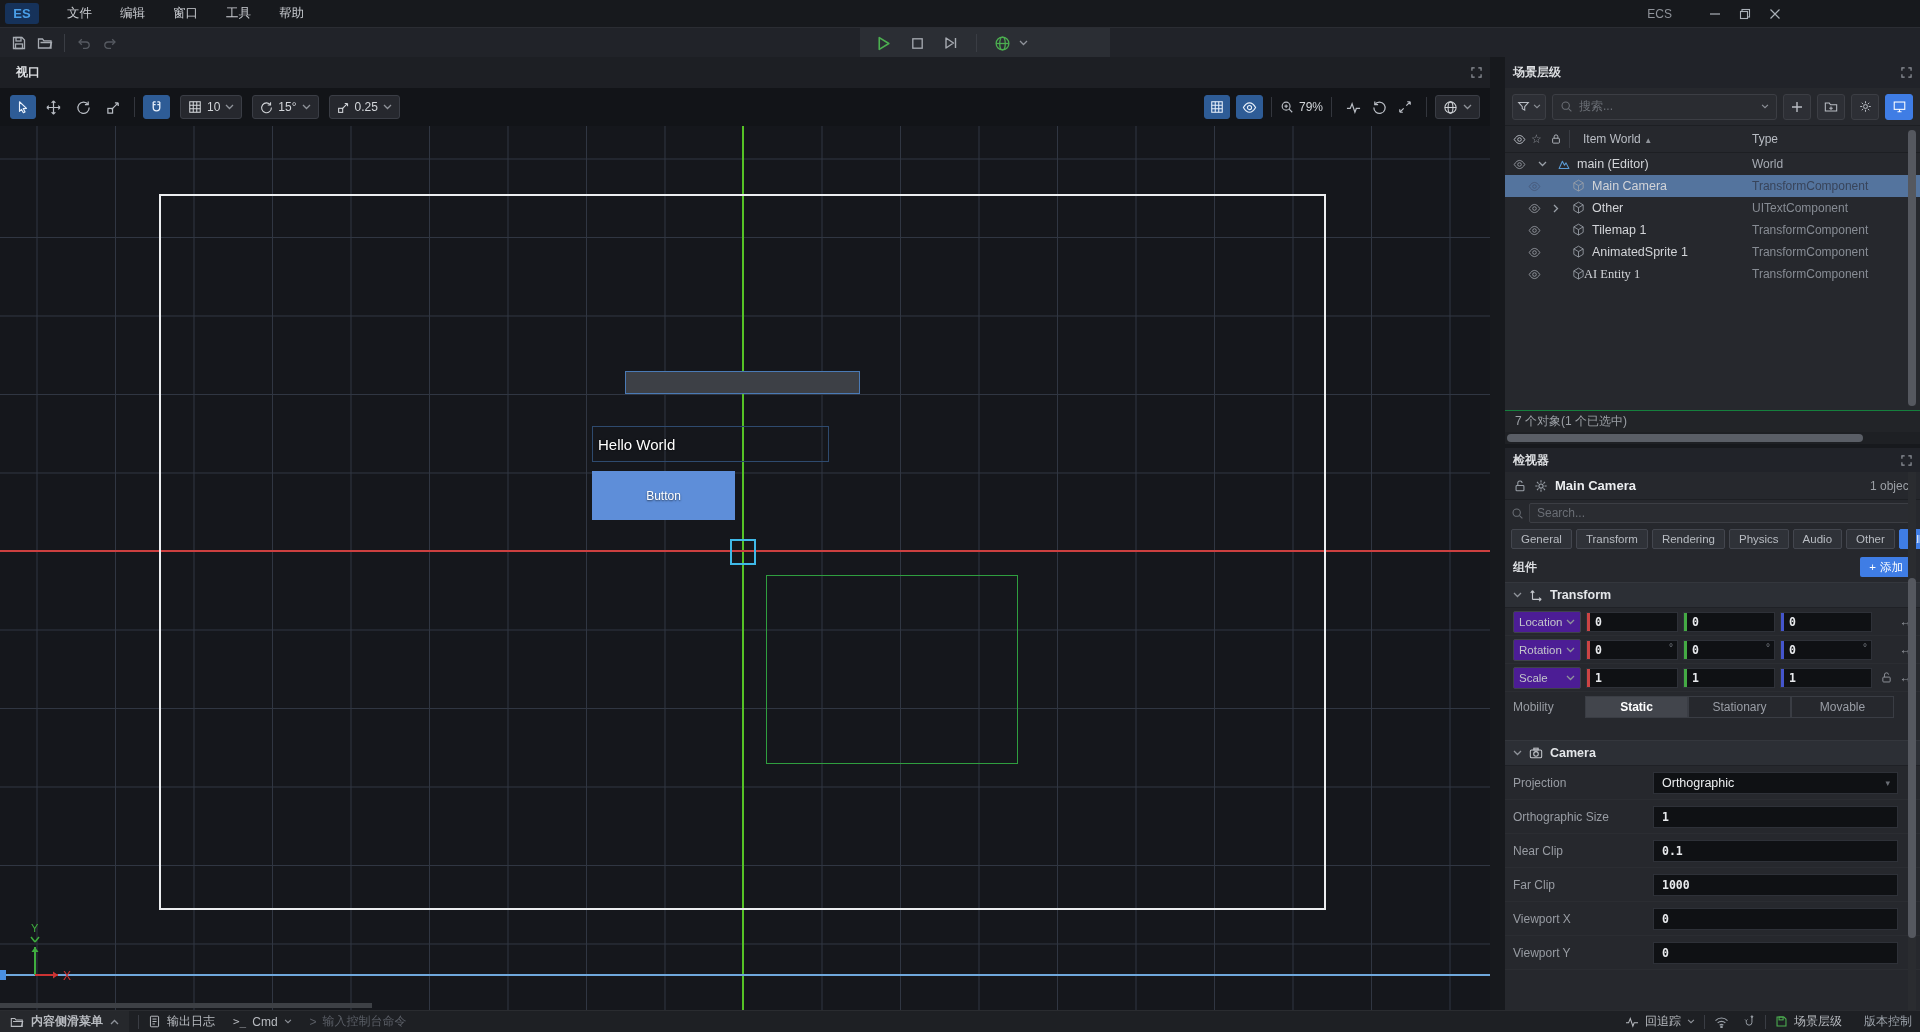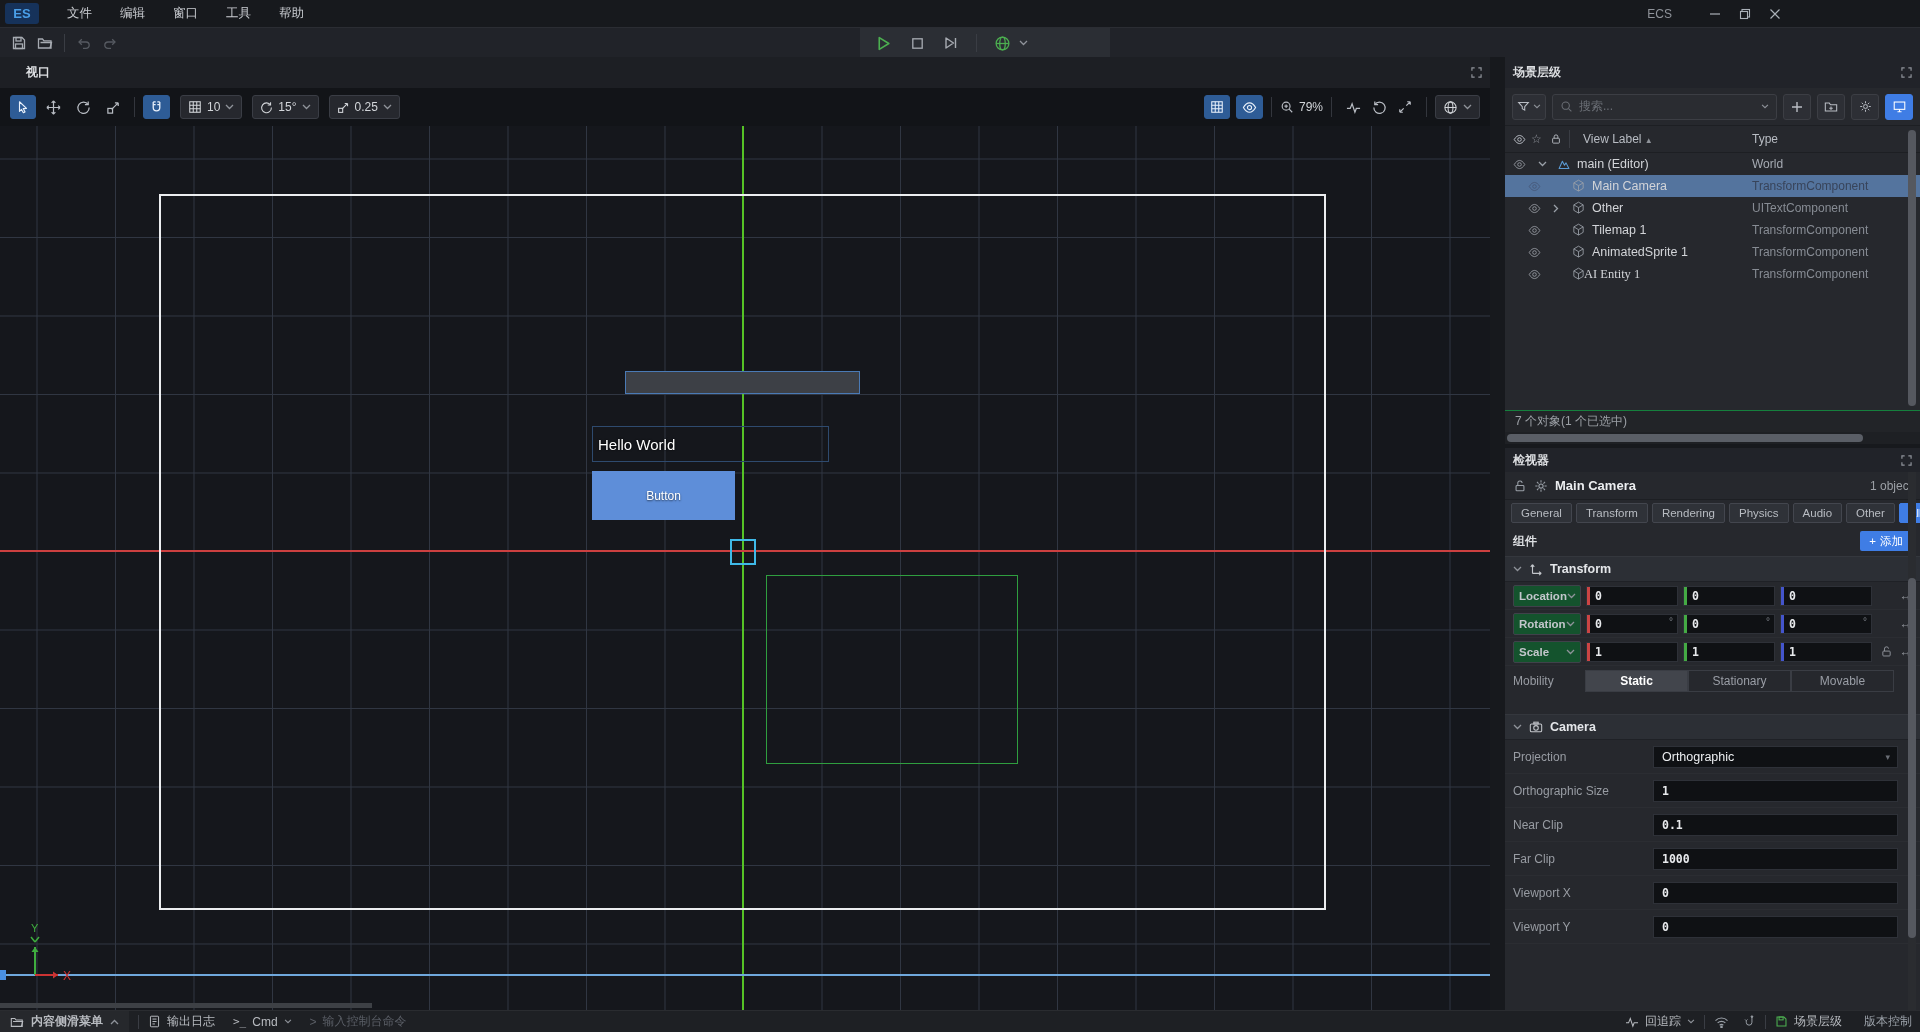--- a/index.html
+++ b/index.html
@@ -21,21 +21,21 @@
   
   #toolbar { position:absolute; left:0; top:27px; width:1920px; height:30px; background:#212329; border-top:1px solid #2b2d33; }
   .tb-icon { width:26px; height:26px; display:flex; align-items:center; justify-content:center; color:#a7abb2; }
   .tb-icon.dim { color:#565a61; }
   .tb-sep { width:1px; height:18px; background:#3a3d44; margin:0 6px; }
   #tb-left { position:absolute; left:6px; top:2px; display:flex; align-items:center; }
   #tb-center { position:absolute; left:860px; top:0; width:250px; height:30px; background:#2b2e34; display:flex; align-items:center; padding-left:10px; }
 
   
   #vp-header { position:absolute; left:0; top:57px; width:1490px; height:31px; background:#1d1f24; display:flex; align-items:center; }
-  #vp-title { margin-left:26px; font-size:12px; color:#dcdee1; font-weight:bold; }
+  #vp-title { margin-left:16px; font-size:12px; color:#dcdee1; font-weight:bold; }
   #vp-toolbar { position:absolute; left:0; top:88px; width:1490px; height:38px; background:#121418; display:flex; align-items:center; padding:0 10px; }
   .vbtn { height:24px; min-width:26px; border-radius:3px; display:flex; align-items:center; justify-content:center; color:#b9bdc4; padding:0 5px; }
   .vbtn.plain { background:transparent; }
   .vbtn.on { background:#2e5c96; border:1px solid #2e5c96; color:#e8f0fa; }
   .vgrp { height:24px; background:#26282e; border:1px solid #3a3d45; border-radius:3px; display:flex; align-items:center; padding:0 7px; gap:5px; color:#d3d6da; }
   .vsep { width:1px; height:20px; background:#33363d; margin:0 8px; }
   .vlabel { font-size:12px; color:#d3d6da; }
   .chev { color:#8f939a; }
 
   
@@ -97,21 +97,21 @@
   #insp-search-box { flex:1; height:20px; background:#2a2c31; border:1px solid #3c3e44; border-radius:2px; display:flex; align-items:center; padding:0 7px; color:#6a6e75; }
   #insp-tabs { height:26px; display:flex; align-items:center; padding:0 6px; gap:4px; }
   .tab { height:20px; padding:0 9px; background:#2f3238; border:1px solid #43464e; border-radius:2px; display:flex; align-items:center; color:#b8bcc2; font-size:11.5px; }
   .tab.selected { background:#3f7de5; border-color:#3f7de5; color:#fff; }
   #comp-row { height:30px; display:flex; align-items:center; padding:0 8px; }
   #comp-label { font-weight:bold; color:#dcdee1; }
   #add-btn { margin-left:auto; height:20px; padding:0 9px; background:#3f7de5; border-radius:2px; color:#fff; display:flex; align-items:center; font-size:11.5px; }
   .sect-header { height:26px; background:#2c2f35; border-top:1px solid #34373d; border-bottom:1px solid #1f2126; display:flex; align-items:center; gap:7px; padding:0 8px; }
   .sect-header .sect-title { font-weight:bold; color:#e4e6e9; font-size:12.5px; }
   .t-row { height:28px; display:flex; align-items:center; padding:0 8px; gap:5px; border-bottom:1px solid #2b2d32; }
-  .t-label-btn { width:68px; height:22px; background:#14532d; border:1px solid #3f424a; border-radius:2px; display:flex; align-items:center; justify-content:space-between; padding:0 5px; color:#c3c6cb; font-size:11.5px; flex:none;font-weight:bold; }
+  .t-label-btn { width:68px; height:22px; background:#4c1d95; border:1px solid #3f424a; border-radius:2px; display:flex; align-items:center; justify-content:space-between; padding:0 5px; color:#c3c6cb; font-size:11.5px; flex:none; }
   .t-field { position:relative; width:92px; height:20px; background:#0f1114; border:1px solid #2e3138; display:flex; align-items:center; flex:none; }
   .t-field .cbar { width:3px; height:100%; flex:none; }
   .t-field .val { margin-left:5px; font-family:"DejaVu Sans Mono", monospace; font-size:11.5px; font-weight:bold; color:#e8eaed; }
   .t-field .deg { position:absolute; right:4px; top:1px; color:#7b7f86; font-size:10px; }
   .t-row .rowicons { margin-left:auto; display:flex; align-items:center; gap:6px; color:#8f939a; }
   #mobility-row { height:30px; display:flex; align-items:center; padding:0 8px; }
   #mobility-label { width:72px; color:#989ca3; }
   #mobility-seg { display:flex; flex:1; margin-right:18px; }
   .mob-btn { flex:1; height:22px; background:#26282d; border:1px solid #3a3d44; display:flex; align-items:center; justify-content:center; color:#9a9ea6; font-size:12px; }
   .mob-btn.selected { background:#42454c; color:#fff; font-weight:bold; }
@@ -452,21 +452,21 @@
         </svg>
     </span>
     <span style="position:absolute;left:26px;color:#8f939a;font-size:12px">☆</span>
     <span style="position:absolute;left:45px">
       <svg width="12" height="12" viewBox="0 0 16 16" fill="none" stroke="currentColor" stroke-width="1.2">
           <rect x="3.5" y="7" width="9" height="6.5" rx="1"></rect>
           <path d="M5.5 7 V5 a2.5 2.5 0 0 1 5 0 v2"></path>
         </svg>
     </span>
     <span class="colsep"></span>
-    <span style="position:absolute;left:78px"><span>View Label</span> <span style="font-size:8px;color:#8f939a">▲</span></span>
+    <span style="position:absolute;left:78px"><span>Item World</span> <span style="font-size:8px;color:#8f939a">▲</span></span>
     <span style="position:absolute;left:247px">Type</span>
   </div>
   <div id="hier-rows">
       <div class="h-row">
         <span class="eye" style="left: 8px;">
           <svg width="13" height="13" viewBox="0 0 16 16" fill="none" stroke="currentColor" stroke-width="1.2">
             <path d="M1.5 8 C3.5 4.5 6 3 8 3 s4.5 1.5 6.5 5 C12.5 11.5 10 13 8 13 S3.5 11.5 1.5 8 Z"></path>
             <circle cx="8" cy="8" r="2.2"></circle>
           </svg>
         </span>
@@ -592,20 +592,29 @@
         </svg>
     </span>
     <span style="color:#9aa0a8">
       <svg width="14" height="14" viewBox="0 0 16 16" fill="none" stroke="currentColor" stroke-width="1.2">
           <circle cx="8" cy="8" r="2.4"></circle>
           <path d="M8 1.5 V4 M8 12 V14.5 M1.5 8 H4 M12 8 H14.5 M3.4 3.4 L5.2 5.2 M10.8 10.8 L12.6 12.6 M12.6 3.4 L10.8 5.2 M5.2 10.8 L3.4 12.6"></path>
         </svg>
     </span>
     <span id="insp-obj-name">Main Camera</span>
     <span id="insp-obj-count">1 object</span>
+  </div>
+  <div id="insp-search-row">
+    <svg width="13" height="13" viewBox="0 0 16 16" fill="none" stroke="currentColor" stroke-width="1.3">
+        <circle cx="7" cy="7" r="4.5"></circle>
+        <line x1="10.5" y1="10.5" x2="14" y2="14"></line>
+      </svg>
+    <div id="insp-search-box">
+      <span>Search...</span>
+    </div>
   </div>
   <div id="insp-tabs">
       <div class="tab">General</div>
       <div class="tab">Transform</div>
       <div class="tab">Rendering</div>
       <div class="tab">Physics</div>
       <div class="tab">Audio</div>
       <div class="tab">Other</div>
       <div class="tab selected">All</div>
     </div>

